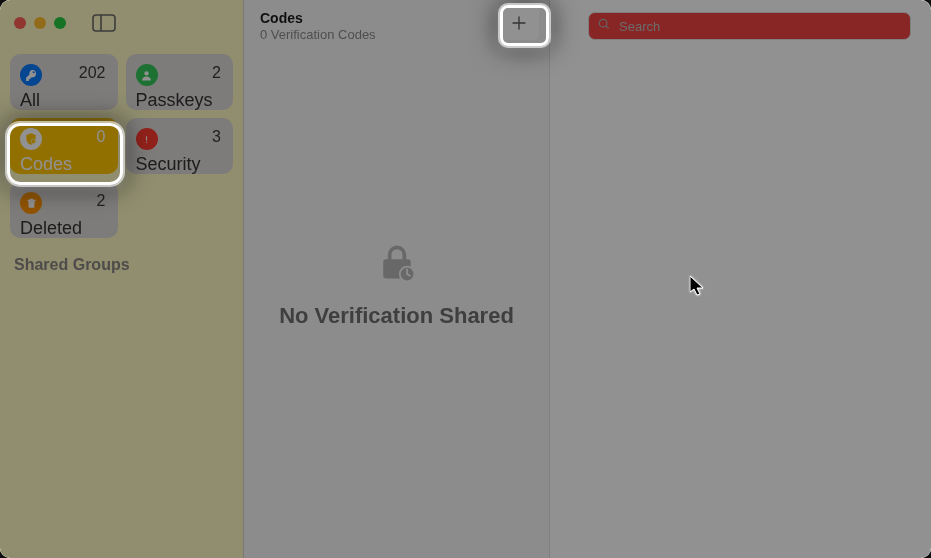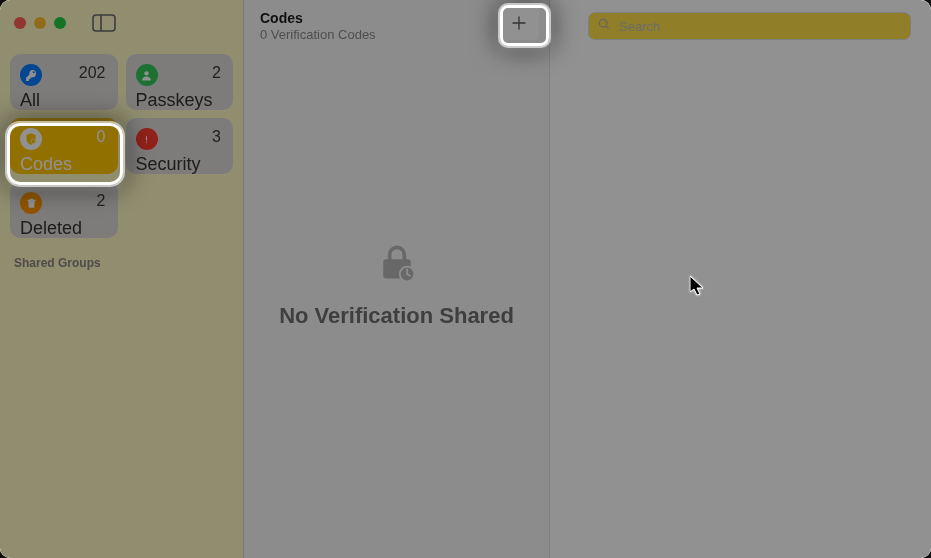--- a/index.html
+++ b/index.html
@@ -85,21 +85,21 @@
     .ic-blue   { background:#0a7bff; }
     .ic-green  { background:#34c759; }
     .ic-yellow { background:#ffffffcc; color:#ffc500; }
     .ic-wifi   { background:#0a7bff; }
     .ic-red    { background:#ff3b30; }
     .ic-orange { background:#ff9500; }
     .tile.selected .ic-yellow { background:#ffffff; }
 
     .section-label {
       padding: 8px 14px;
-      font-size: 12px;
+      font-size: 16px;
       color:#8a8683;
       font-weight:600;
     }
 
     
     .middle {
       width: 306px;
       height: 100%;
       background: #f7f7f7;
       border-right: 1px solid #e2e0df;
@@ -159,21 +159,21 @@
     }
     .search-wrap {
       position:absolute;
       top:12px; left:38px; right:20px;
       height: 28px;
     }
     .search {
       width: 100%; height: 100%;
       border-radius: 7px;
       border: 1px solid #e0e0e0;
-      background: #fde047;
+      background: #ef4444;
       padding: 0 10px 0 30px;
       font-size: 13px;
       color:#333;
       outline:none;
     }
     .search::placeholder { color:#bdbdbd; }
     .search-icon {
       position:absolute; left:9px; top:50%; transform:translateY(-50%);
       color:#b0b0b0;
     }

